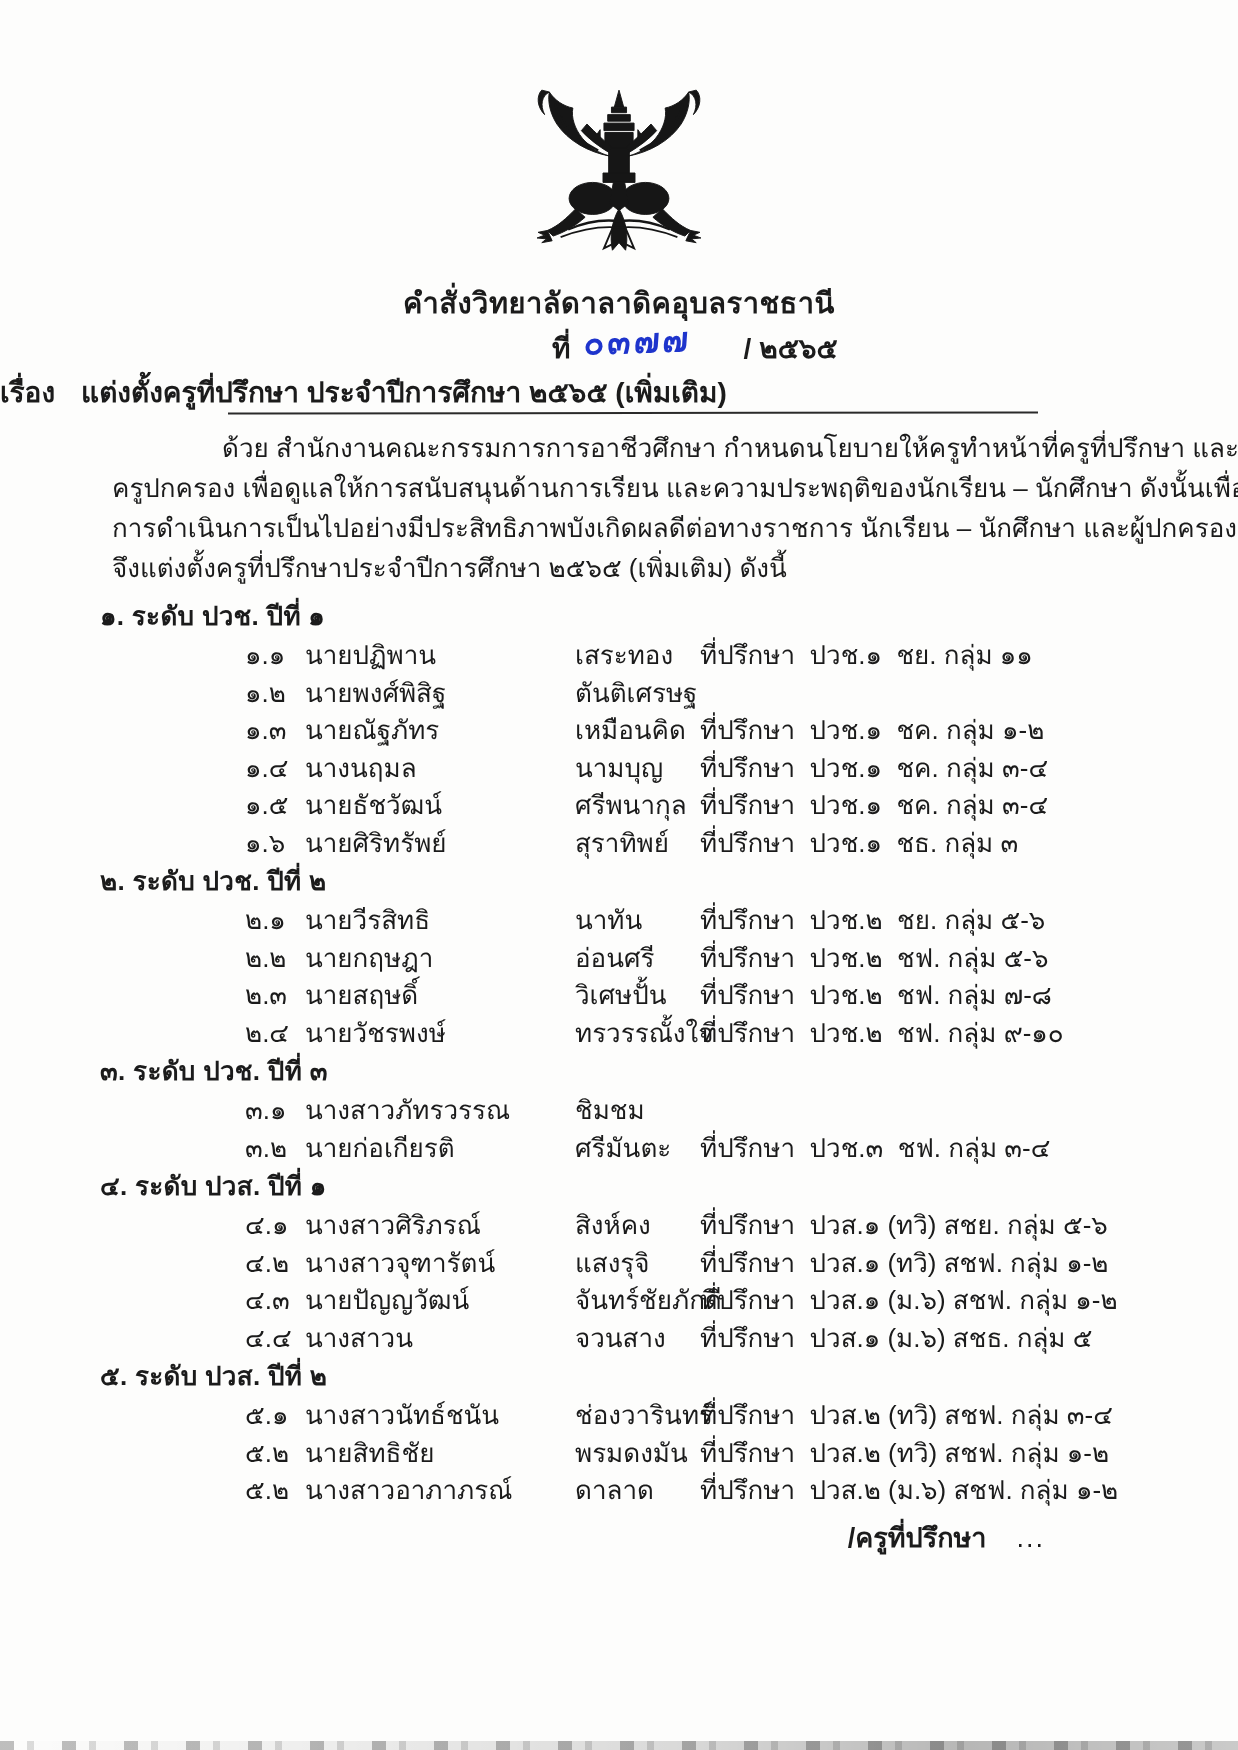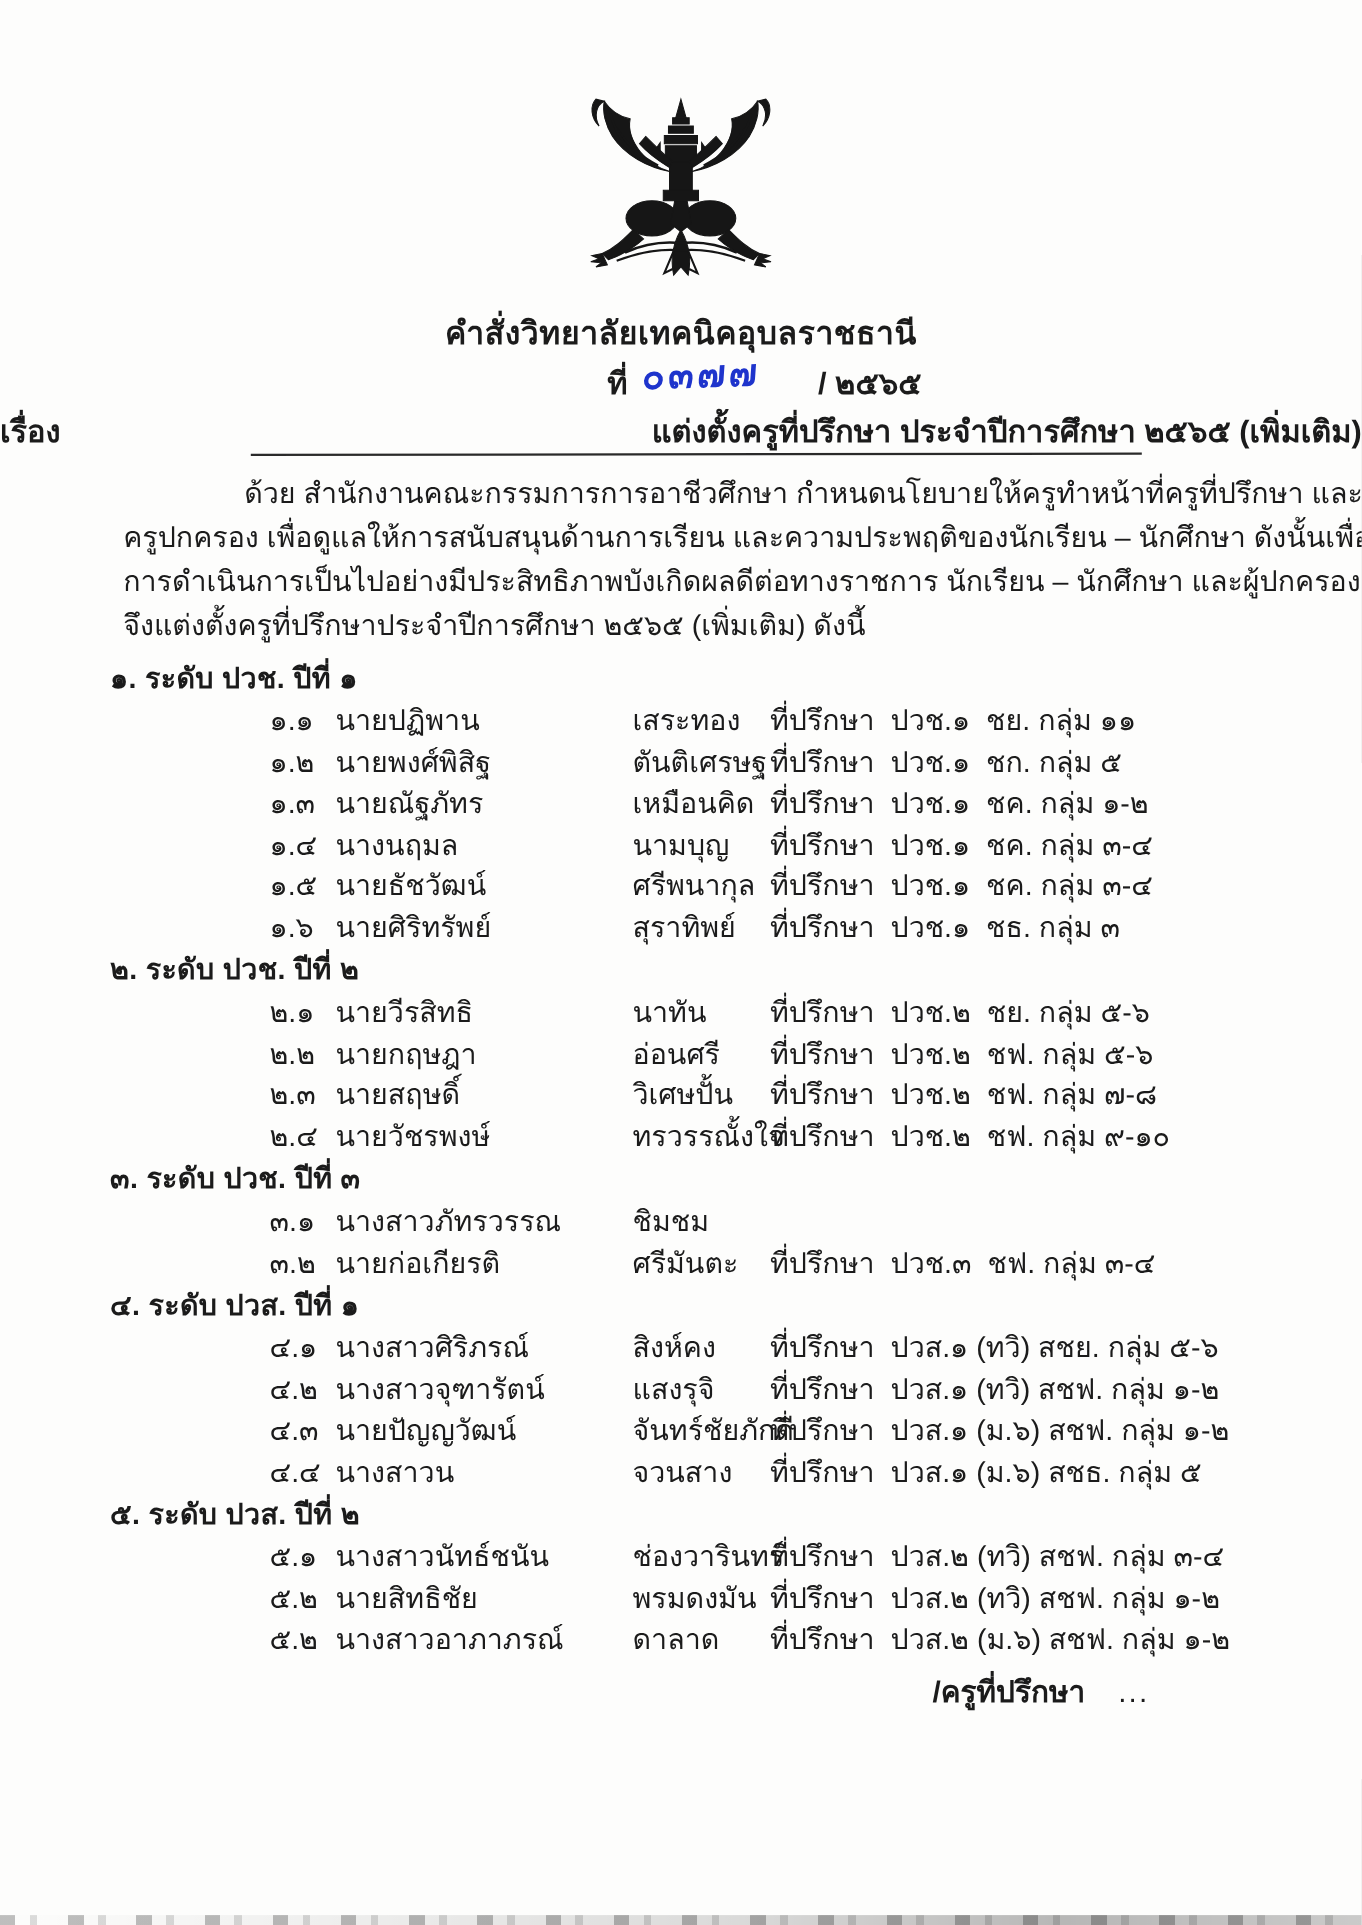--- a/index.html
+++ b/index.html
@@ -28,21 +28,21 @@
   .handwritten{
     color:#1e34cc;
     font-size:34px;line-height:30px;
     font-weight:700;letter-spacing:3px;
     transform:skewX(-6deg) rotate(-2deg);
     margin-right:52px;
   }
   .num-year{font-weight:700;}
   .subject-line{
     position:absolute;top:370px;left:0;width:100%;
-    display:flex;justify-content:space-between;gap:42px;
+    display:flex;justify-content:flex-start;gap:26px;
     font-size:28px;font-weight:700;
   }
   .rule{
     position:absolute;top:412px;left:228px;width:810px;height:0;
     border-top:2px solid #2a2a2a;
     transform:rotate(-.08deg);
   }
   .paragraph{
     position:absolute;top:428px;left:100px;width:1045px;
     font-size:26px;line-height:40px;
@@ -118,21 +118,21 @@
 
       <path d="M114,100 h12 l4,22 -10,8 -10,-8 Z"></path>
       <path d="M120,128 C112,142 110,158 113,172 L120,164 L127,172 C130,158 128,142 120,128 Z"></path>
       <path d="M120,132 L104,170 L112,166" fill="none" stroke-width="2"></path>
       <path d="M120,132 L136,170 L128,166" fill="none" stroke-width="2"></path>
       <path d="M66,150 C84,142 102,139 120,141 C138,139 156,142 174,150" fill="none" stroke-width="2.5"></path>
       <path d="M58,158 C82,149 100,146 120,148 C140,146 158,149 182,158" fill="none" stroke-width="2"></path>
     </g>
   </svg>
 
-  <div class="doc-title">คำสั่งวิทยาลัยเทคนิคอุบลราชธานี</div>
+  <div class="doc-title">คำสั่งวิทยาลัดาลาดิคอุบลราชธานี</div>
 
   <div class="num-line">
     <span class="num-label">ที่</span>
     <span class="handwritten">๐๓๗๗</span>
     <span class="num-year">/ ๒๕๖๕</span>
   </div>
 
   <div class="subject-line">
     <span>เรื่อง</span>
     <span>แต่งตั้งครูที่ปรึกษา   ประจำปีการศึกษา ๒๕๖๕  (เพิ่มเติม)</span>
@@ -152,21 +152,20 @@
       <div class="row">
         <span class="c-no">๑.๑</span>
         <span class="c-first">นายปฏิพาน</span>
         <span class="c-last">เสระทอง</span>
         <span class="c-adv">ที่ปรึกษา  ปวช.๑  ชย. กลุ่ม ๑๑</span>
       </div>
       <div class="row">
         <span class="c-no">๑.๒</span>
         <span class="c-first">นายพงศ์พิสิฐ</span>
         <span class="c-last">ตันติเศรษฐ</span>
-        <span class="c-adv">ที่ปรึกษา  ปวช.๑  ชก. กลุ่ม ๕</span>
       </div>
       <div class="row">
         <span class="c-no">๑.๓</span>
         <span class="c-first">นายณัฐภัทร</span>
         <span class="c-last">เหมือนคิด</span>
         <span class="c-adv">ที่ปรึกษา  ปวช.๑  ชค. กลุ่ม ๑-๒</span>
       </div>
       <div class="row">
         <span class="c-no">๑.๔</span>
         <span class="c-first">นางนฤมล</span>

